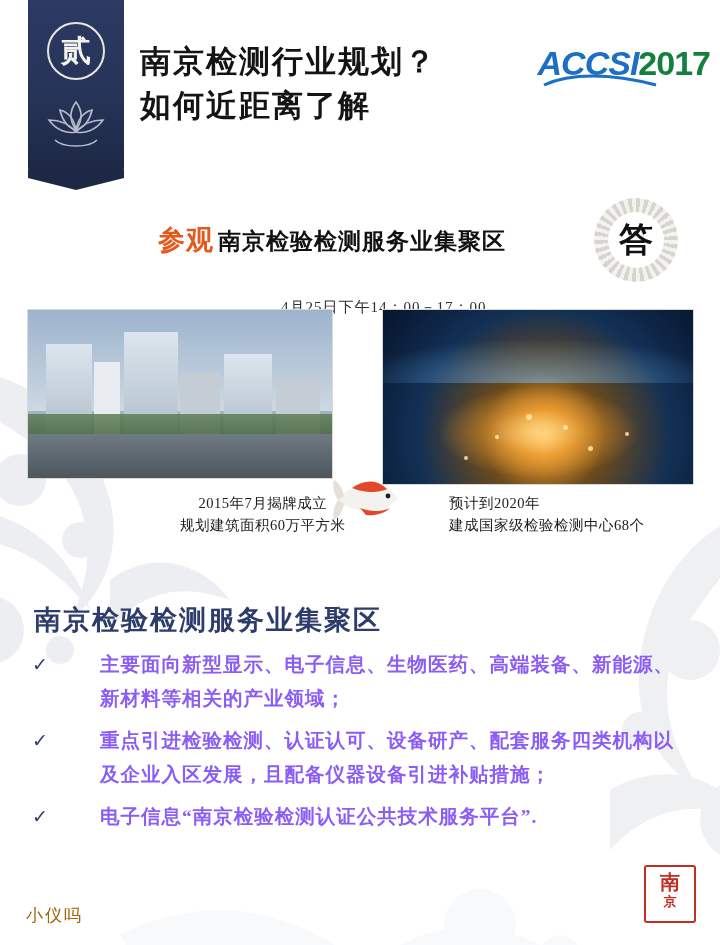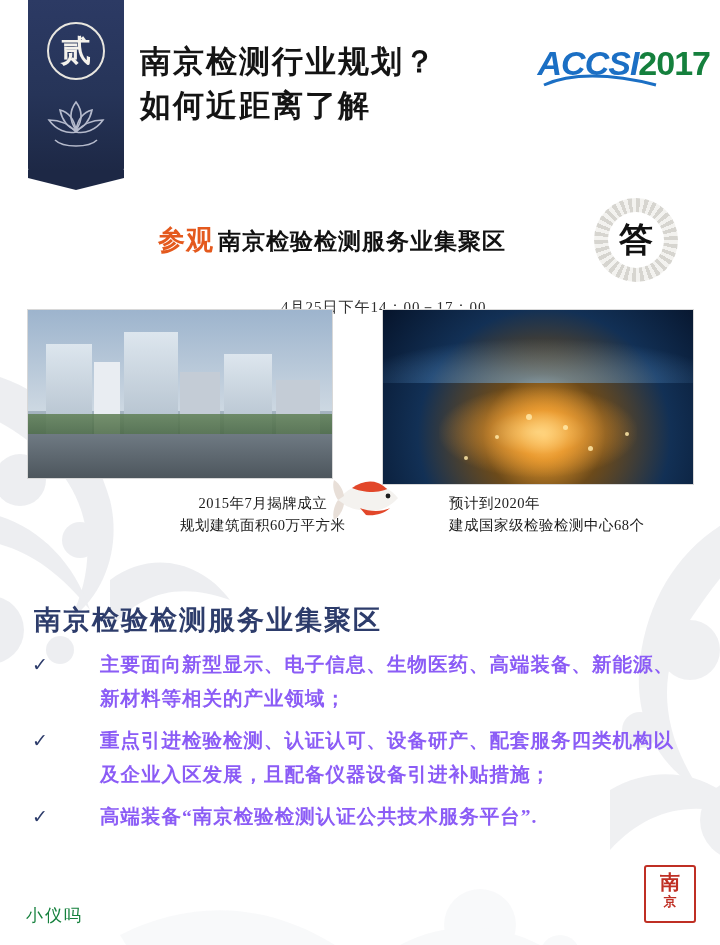--- a/index.html
+++ b/index.html
@@ -294,21 +294,21 @@
     text-align: center;
     padding-top: 2px;
     letter-spacing: 0;
   }
   .stamp small { display:block; font-size: 13px; line-height: 14px; }
   .watermark {
     position: absolute;
     left: 26px; bottom: 18px;
     font-family: "Liberation Serif", serif;
     font-size: 17px;
-    color: #15803d;
+    color: #a16207;
     letter-spacing: 2px;
   }
 </style>
 </head>
 <body>
 
 <div id="slide">
 
   <svg class="bg-swirl bg-left" viewBox="0 0 330 360">
     <g fill="#dfe1e6">
@@ -429,21 +429,21 @@
     <div class="bullet">
       <span class="check">✓</span>
       <span class="bullet-text">主要面向新型显示、电子信息、生物医药、高端装备、新能源、新材料等相关的产业领域；</span>
     </div>
     <div class="bullet">
       <span class="check">✓</span>
       <span class="bullet-text">重点引进检验检测、认证认可、设备研产、配套服务四类机构以及企业入区发展，且配备仪器设备引进补贴措施；</span>
     </div>
     <div class="bullet">
       <span class="check">✓</span>
-      <span class="bullet-text">高端装备“南京检验检测认证公共技术服务平台”.</span>
+      <span class="bullet-text">电子信息“南京检验检测认证公共技术服务平台”.</span>
     </div>
   </div>
 
   <div class="watermark">小仪吗</div>
   <div class="stamp">
     <span>南</span>
     <small>京</small>
   </div>
 
 </div>

